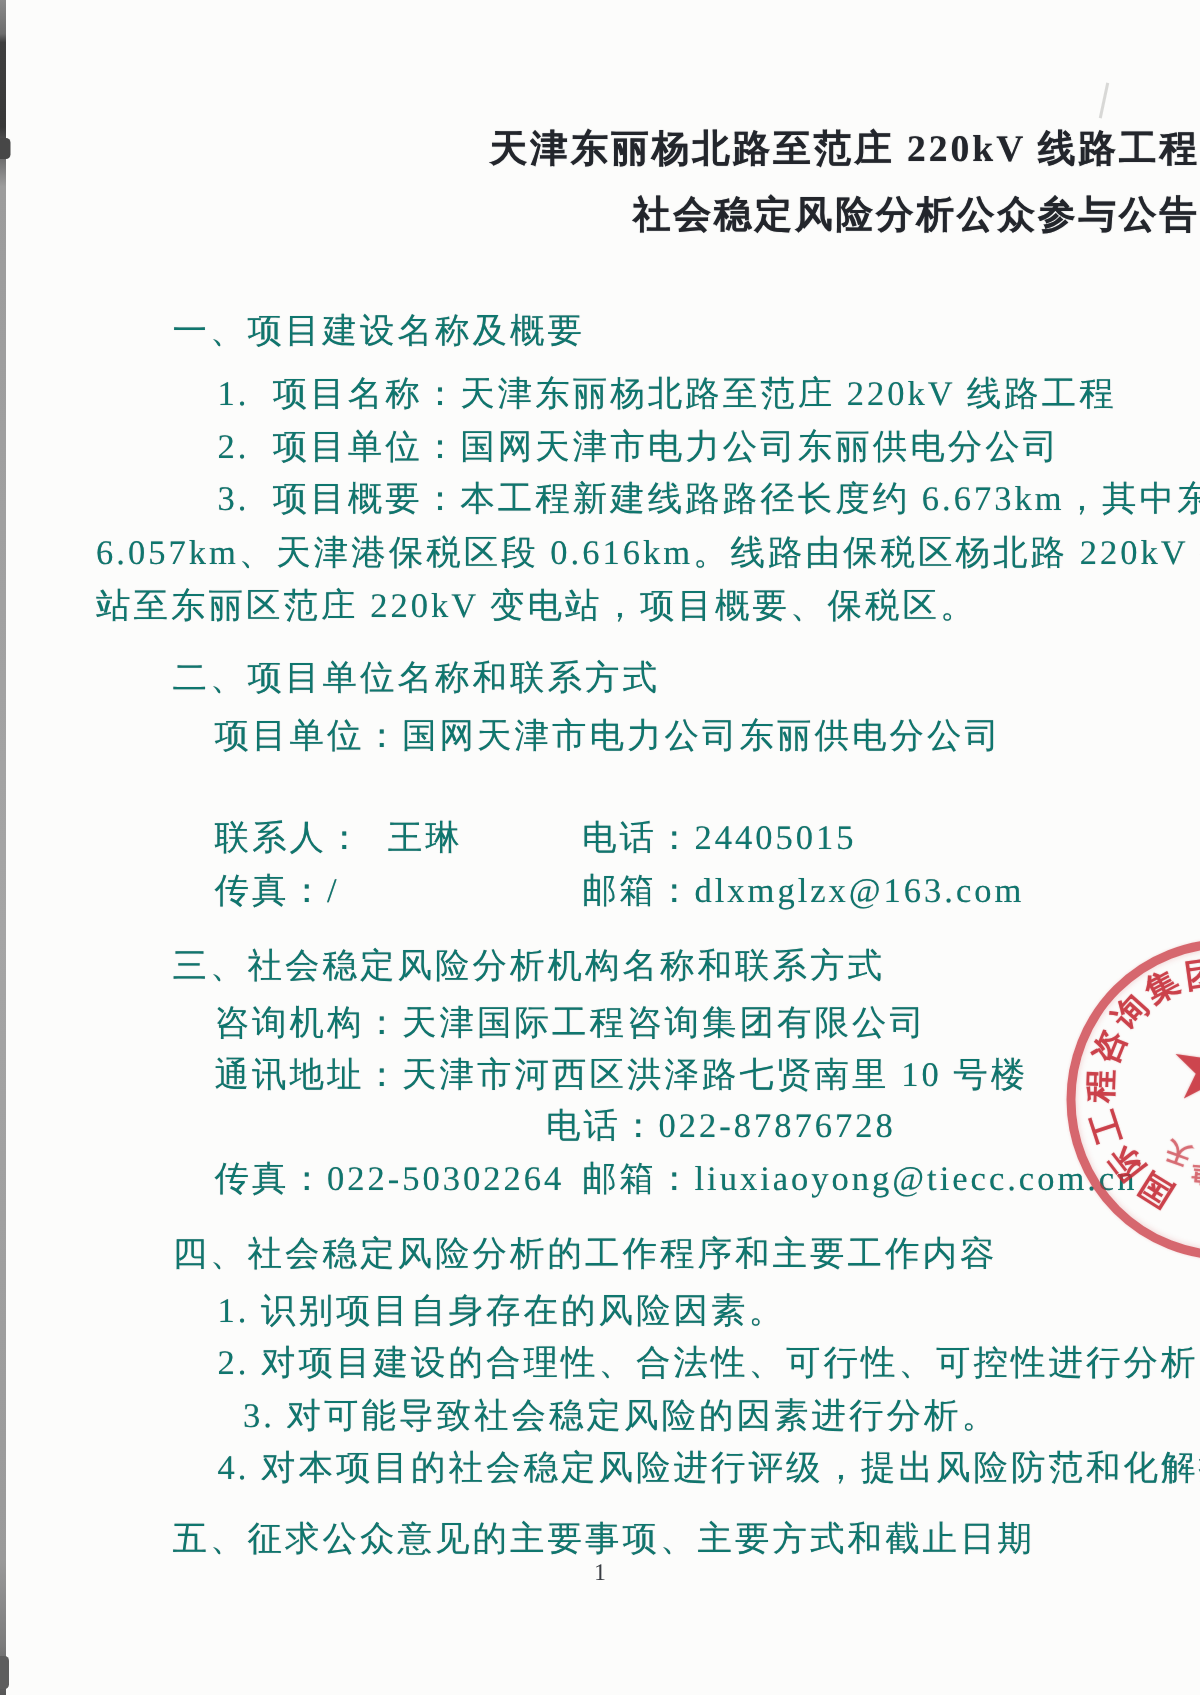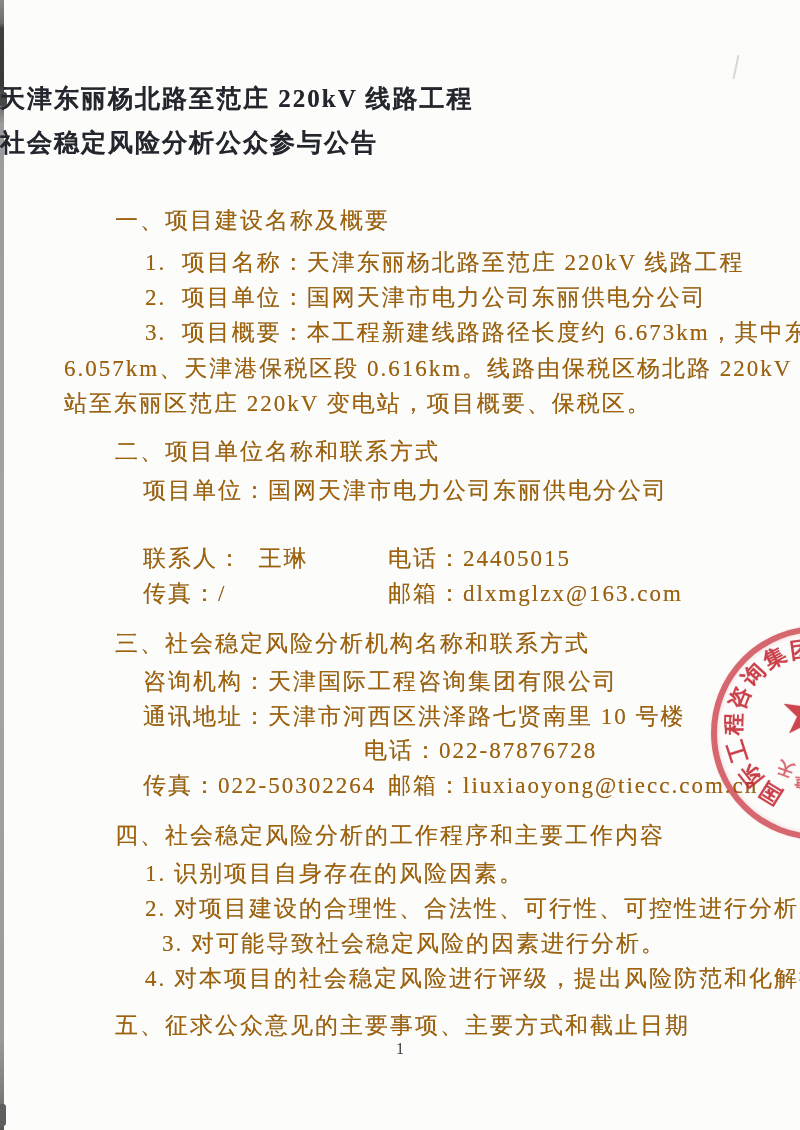--- a/index.html
+++ b/index.html
@@ -38,26 +38,26 @@
     position:absolute;left:735px;top:55px;width:2px;height:24px;
     background:#c9c9c6;transform:rotate(12deg);opacity:.7;
   }
   
   .t{
     position:absolute;
     font-size:23px;
     letter-spacing:2px;
     line-height:30px;
     white-space:pre;
-    color:#a16207;
+    color:#0f766e;
     text-shadow:0 0 0.5px rgba(43,47,54,0.45);
   }
   .title{
     position:absolute;left:0;width:800px;
-    text-align:left;
+    text-align:right;
     font-size:25px;font-weight:700;
     letter-spacing:2px;white-space:pre;
     color:#23262c;
     text-shadow:0 0 0.6px rgba(35,38,44,0.6);
   }
   .pageno{
     position:absolute;left:396px;top:1040px;
     font-size:16px;color:#3a3e44;letter-spacing:0;
   }
   

